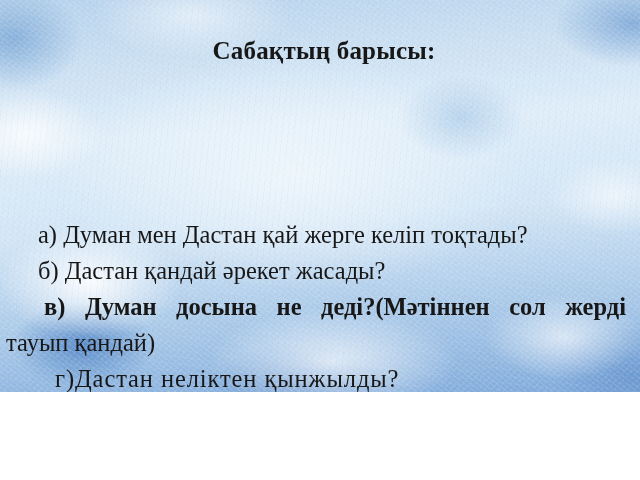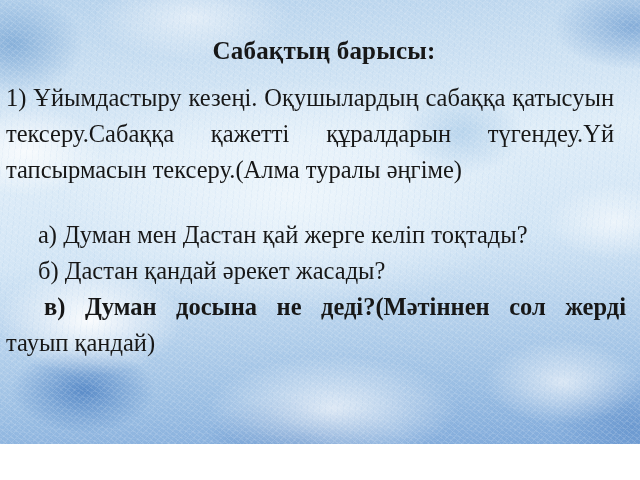--- a/index.html
+++ b/index.html
@@ -4,21 +4,21 @@
 <style>
   html, body {
     margin: 0;
     padding: 0;
     background: #ffffff;
   }
 
   #slide {
     position: relative;
     width: 640px;
-    height: 444px;
+    height: 392px;
     overflow: hidden;
     font-family: "Liberation Serif", "DejaVu Serif", serif;
     
     background-color: #a8c9e8;
     background-image:
       
       radial-gradient(ellipse 150px 90px at 14% 72%, rgba(255,255,255,0.92) 0%, rgba(255,255,255,0.0) 62%),
       radial-gradient(ellipse 120px 70px at 4% 34%, rgba(255,255,255,0.80) 0%, rgba(255,255,255,0.0) 64%),
       radial-gradient(ellipse 190px 80px at 52% 92%, rgba(255,255,255,0.70) 0%, rgba(255,255,255,0.0) 66%),
       radial-gradient(ellipse 120px 64px at 88% 86%, rgba(255,255,255,0.62) 0%, rgba(255,255,255,0.0) 66%),
@@ -121,26 +121,26 @@
 <body>
 
 <div id="slide">
 
   <div id="grain"></div>
 
   <div id="content">
 
     <div class="title">Сабақтың барысы:</div>
 
-    <div class="para">1) Ұйымдастыру кезеңі. Оқушылардың  сабаққа қатысуын  тексеру.Сабаққа  қажетті құралдарын түгендеу.Үй  тапсырмасын  тексеру.(Алма туралы әңгіме)</div>
 
     <div class="qline q-b">б) Дастан  қандай  әрекет жасады?</div>
 
     <div class="qline q-a">а) Думан мен Дастан қай жерге  келіп тоқтады?</div>
 
     <div class="q-v">
       <span class="jline">в) Думан  досына  не  деді?(Мәтіннен  сол  жерді</span>
       <span class="tail">тауып  қандай)</span>
     </div>
 
+    <div class="qline q-g">г)Дастан  неліктен  қынжылды?</div>
 
   </div>
 </div>
 
 </body></html>

